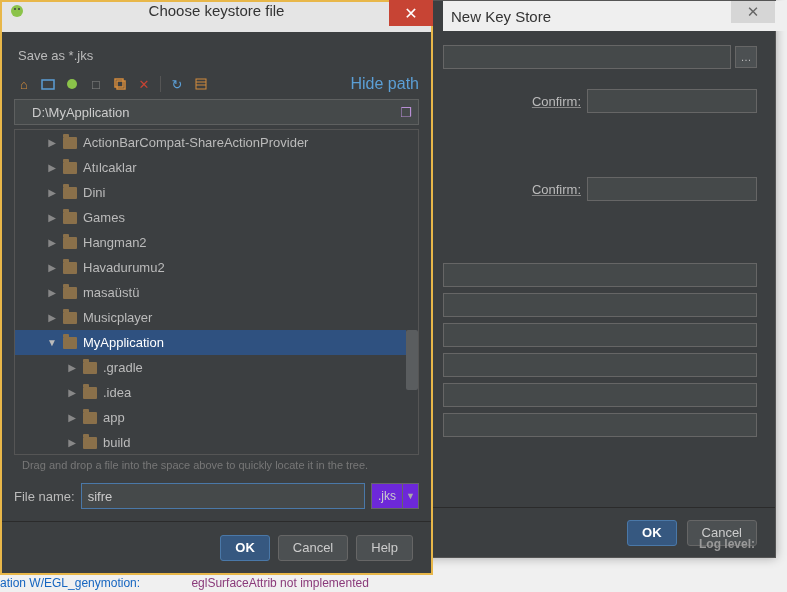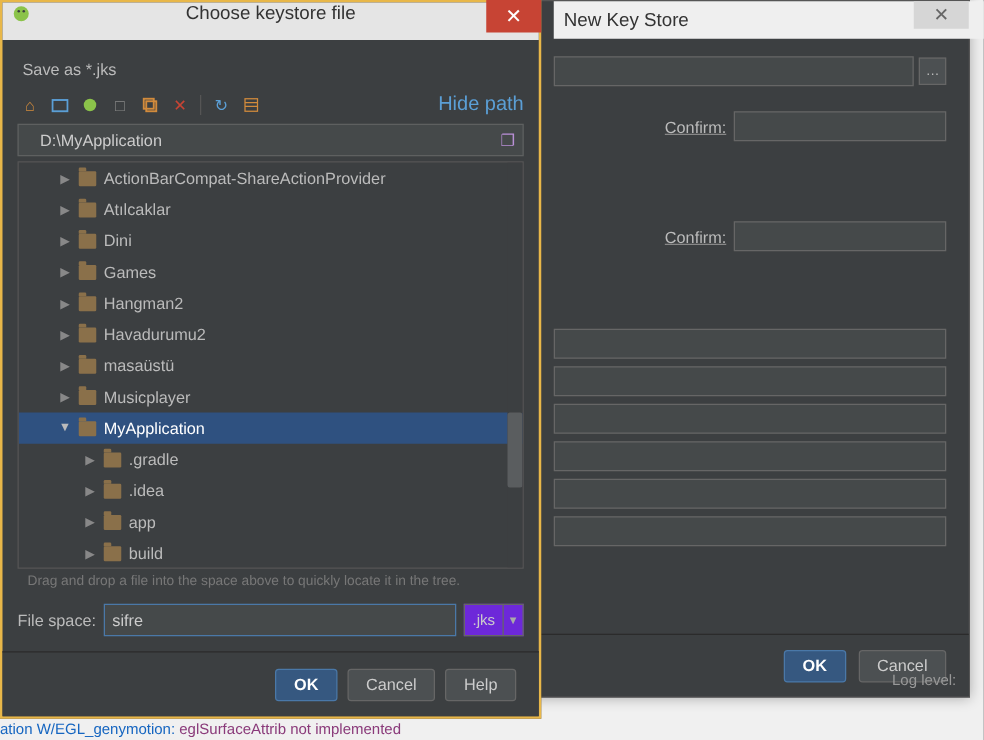--- a/index.html
+++ b/index.html
@@ -31,21 +31,21 @@
   .back-footer {
     position: absolute; bottom: 0; left: 0; right: 0; height: 50px;
     display: flex; align-items: center; justify-content: flex-end;
     background: #3c3f41; border-top: 1px solid #2b2b2b; padding-right: 18px; gap: 10px;
   }
   .btn-dark {
     height: 26px; padding: 0 14px; background: #4c5052; border: 1px solid #666;
     color: #ccc; font-size: 13px; border-radius: 3px; cursor: pointer;
   }
   .btn-blue { background: #365880; border-color: #4a78a8; color: #fff; font-weight: 600; }
-  .loglabel { position:absolute; right:10px; bottom:6px; color:#999; font-size:12px; }
+  .loglabel { position:absolute; right:20px; bottom:6px; color:#999; font-size:12px;font-weight:bold; }
 
   
   .front-dialog {
     position: absolute; left: 0; top: 0; width: 433px; height: 575px;
     background: #3c3f41; border: 2px solid #e8b749;
   }
   .front-title {
     height: 30px; background: #e5e5e5; display: flex; align-items: flex-start;
     justify-content: center; color: #333; font-size: 15px; position: relative;
   }
@@ -104,21 +104,21 @@
     position:absolute; bottom:0; left:0; right:0; height:52px;
     background:#3c3f41; border-top:1px solid #2b2b2b;
     display:flex; align-items:center; justify-content:flex-end; gap:8px; padding-right:18px;
   }
 
   .console-line {
     position:absolute; left:0; bottom:2px; font-family:Consolas,monospace;
     font-size:12px; white-space:nowrap;
   }
   .console-line .tag { color:#1565c0; }
-  .console-line .msg { color:#8a3a7a; }
+  .console-line .msg { color:#8a3a7a;margin-left:48px; }
 
   svg { display:block; }
 </style>
 </head>
 <body>
 
 <div class="back-dialog">
   <div class="back-title">
     <span>New Key Store</span>
   </div>
@@ -293,21 +293,21 @@
             <span>build</span>
           </div>
         </div>
       <div class="tree-scroll">
         <div class="tree-thumb"></div>
       </div>
     </div>
     <div class="tree-hint">Drag and drop a file into the space above to quickly locate it in the tree.</div>
 
     <div class="filename-row">
-      <span>File space:</span>
+      <span>File name:</span>
       <input class="fname-input" value="sifre" style="">
       <div class="ext-box">
         <span class="ext-lbl">.jks</span>
         <span class="ext-drop">▼</span>
       </div>
     </div>
   </div>
 
   <div class="front-footer">
     <button class="btn-dark btn-blue">OK</button>

